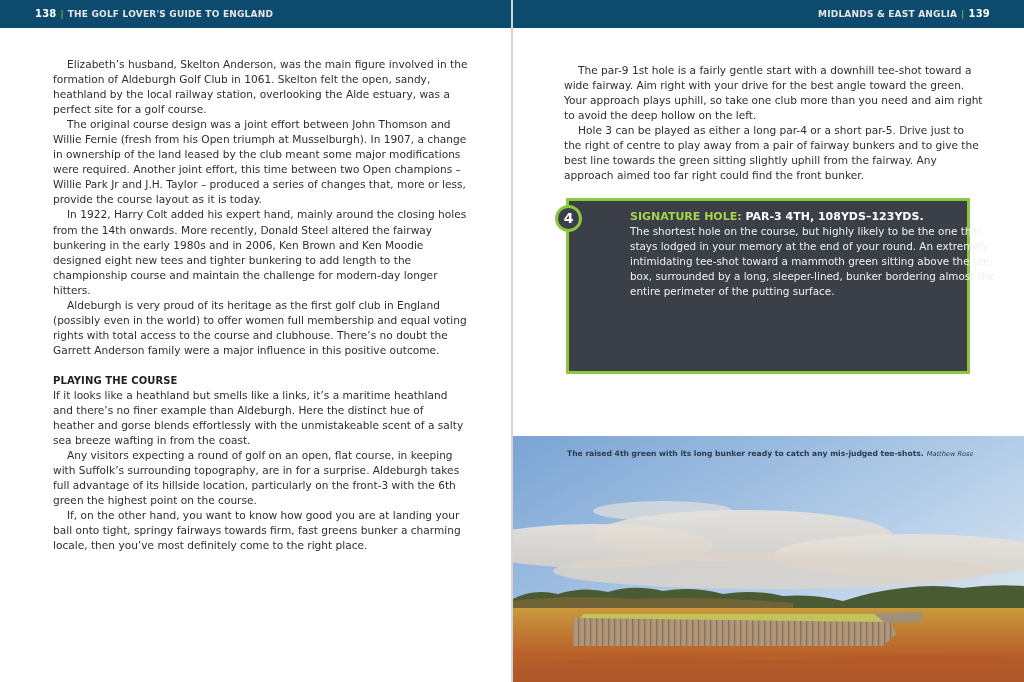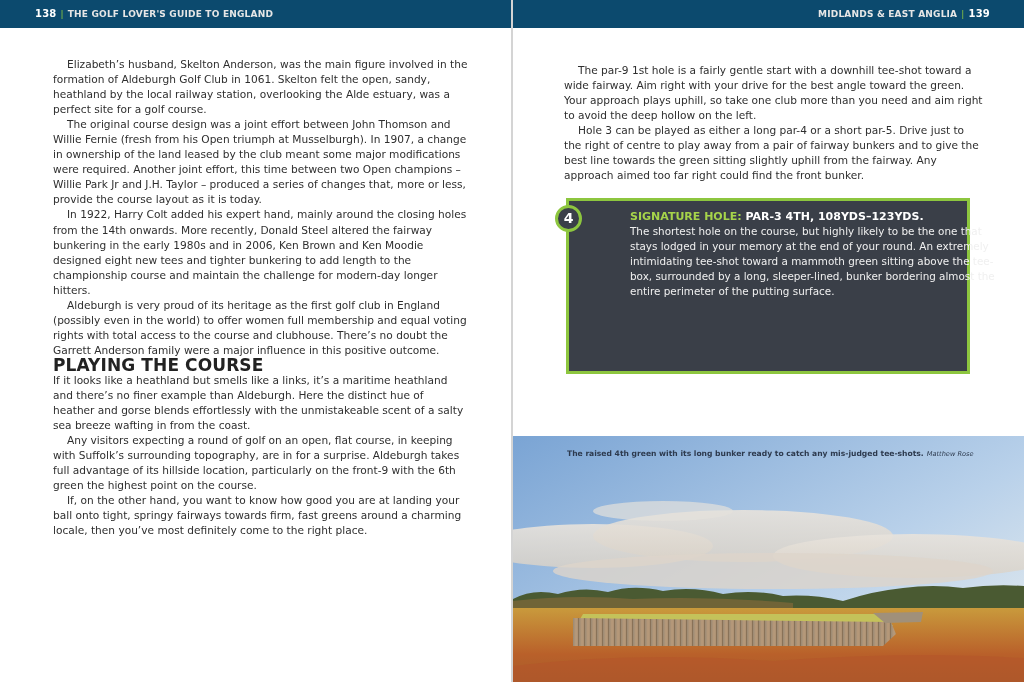--- a/index.html
+++ b/index.html
@@ -18,21 +18,21 @@
   .header-text { position: absolute; top: 8px; font-size: 9px; font-weight: bold; color: #e6e6e6; letter-spacing: 0.2px; white-space: nowrap; }
   .header-text .pnum { color: #ffffff; font-size: 10px; }
   .header-text .sep { color: #8cc63f; margin: 0 4px; font-weight: normal; }
   .left .header-text { left: 35px; }
   .right .header-text { right: 34px; }
 
   .body-text { position: absolute; font-size: 10.6px; line-height: 15.05px; color: #2e2e2e; }
   .left .body-text { left: 53px; top: 57px; width: 415px; }
   .body-text p { text-indent: 14px; }
   .body-text p.noindent { text-indent: 0; }
-  .body-text h2 { font-size: 17px; font-weight: bold; color: #222; line-height: 15px; letter-spacing: 0.1px; }
+  .body-text h2 { font-size: 10px; font-weight: bold; color: #222; margin-top: 15px; line-height: 15px; letter-spacing: 0.1px; }
 
   .right .body-text { left: 51px; top: 63px; width: 420px; }
 
   .callout { position: absolute; left: 53px; top: 198px; width: 404px; height: 176px; background: #3a3f48; border: 3px solid #8dc63f; }
   .callout-badge { position: absolute; left: -14px; top: 4px; width: 27px; height: 27px; border-radius: 50%; background: #3a3f48; border: 3px solid #8dc63f; color: #fff; font-weight: bold; font-size: 14px; text-align: center; line-height: 21px; }
   .callout-body { position: absolute; left: 17px; top: 8px; width: 378px; font-size: 10.4px; line-height: 15.05px; color: #f0f0f0; margin-left: 44px; }
   .callout-title { font-weight: bold; font-size: 11px; }
   .callout-title .label { color: #a6d44a; }
   .callout-title .spec { color: #ffffff; }
   .callout-body p.indent { text-indent: 14px; }
@@ -54,22 +54,22 @@
       </div>
     </div>
 
     <div class="body-text">
       <p>Elizabeth’s husband, Skelton Anderson, was the main figure involved in the formation of Aldeburgh Golf Club in 1061. Skelton felt the open, sandy, heathland by the local railway station, overlooking the Alde estuary, was a perfect site for a golf course.</p>
       <p>The original course design was a joint effort between John Thomson and Willie Fernie (fresh from his Open triumph at Musselburgh). In 1907, a change in ownership of the land leased by the club meant some major modifications were required. Another joint effort, this time between two Open champions – Willie Park Jr and J.H. Taylor – produced a series of changes that, more or less, provide the course layout as it is today.</p>
       <p>In 1922, Harry Colt added his expert hand, mainly around the closing holes from the 14th onwards. More recently, Donald Steel altered the fairway bunkering in the early 1980s and in 2006, Ken Brown and Ken Moodie designed eight new tees and tighter bunkering to add length to the championship course and maintain the challenge for modern-day longer hitters.</p>
       <p>Aldeburgh is very proud of its heritage as the first golf club in England (possibly even in the world) to offer women full membership and equal voting rights with total access to the course and clubhouse. There’s no doubt the Garrett Anderson family were a major influence in this positive outcome.</p>
       <h2>PLAYING THE COURSE</h2>
       <p class="noindent">If it looks like a heathland but smells like a links, it’s a maritime heathland and there’s no finer example than Aldeburgh. Here the distinct hue of heather and gorse blends effortlessly with the unmistakeable scent of a salty sea breeze wafting in from the coast.</p>
-      <p>Any visitors expecting a round of golf on an open, flat course, in keeping with Suffolk’s surrounding topography, are in for a surprise. Aldeburgh takes full advantage of its hillside location, particularly on the front-9 with the 6th green the highest point on the course.</p>
-      <p>If, on the other hand, you want to know how good you are at landing your ball onto tight, springy fairways towards firm, fast greens around a charming locale, then you’ve most definitely come to the right place.</p>
+      <p>Any visitors expecting a round of golf on an open, flat course, in keeping with Suffolk’s surrounding topography, are in for a surprise. Aldeburgh takes full advantage of its hillside location, particularly on the front-3 with the 6th green the highest point on the course.</p>
+      <p>If, on the other hand, you want to know how good you are at landing your ball onto tight, springy fairways towards firm, fast greens bunker a charming locale, then you’ve most definitely come to the right place.</p>
     </div>
   </div>
 
   <div class="gutter"></div>
 
   <div class="page right">
     <div class="header-bar">
       <div class="header-text">
         <span>MIDLANDS &amp; EAST ANGLIA</span><span class="sep">|</span><span class="pnum">139</span>
       </div>

